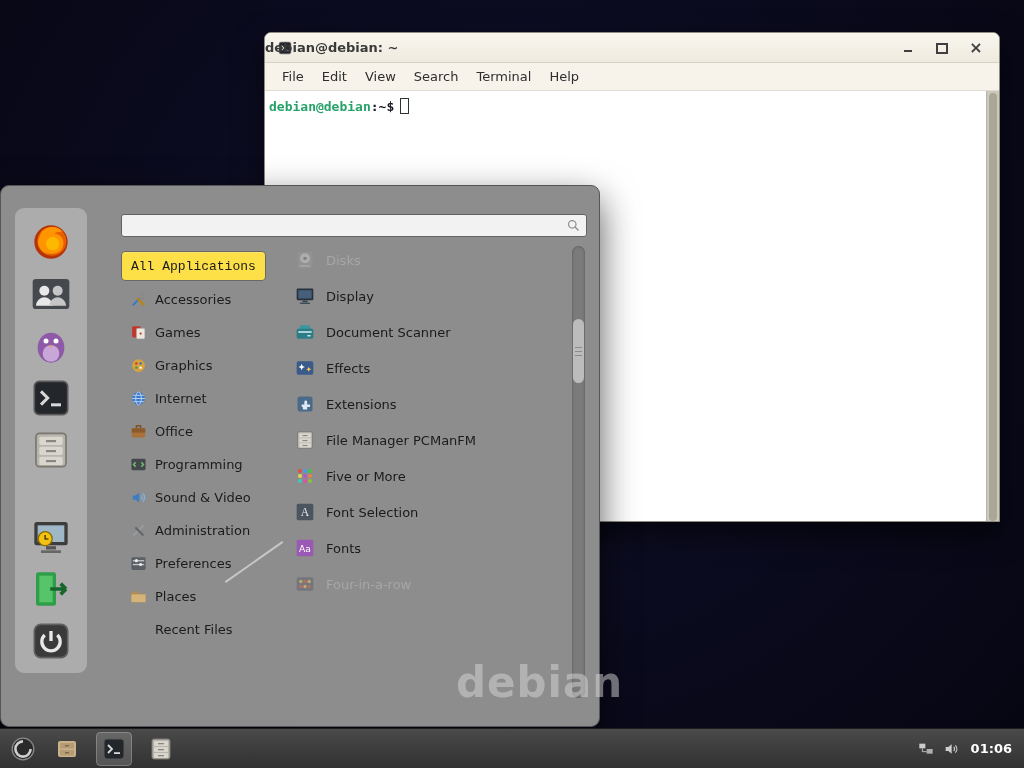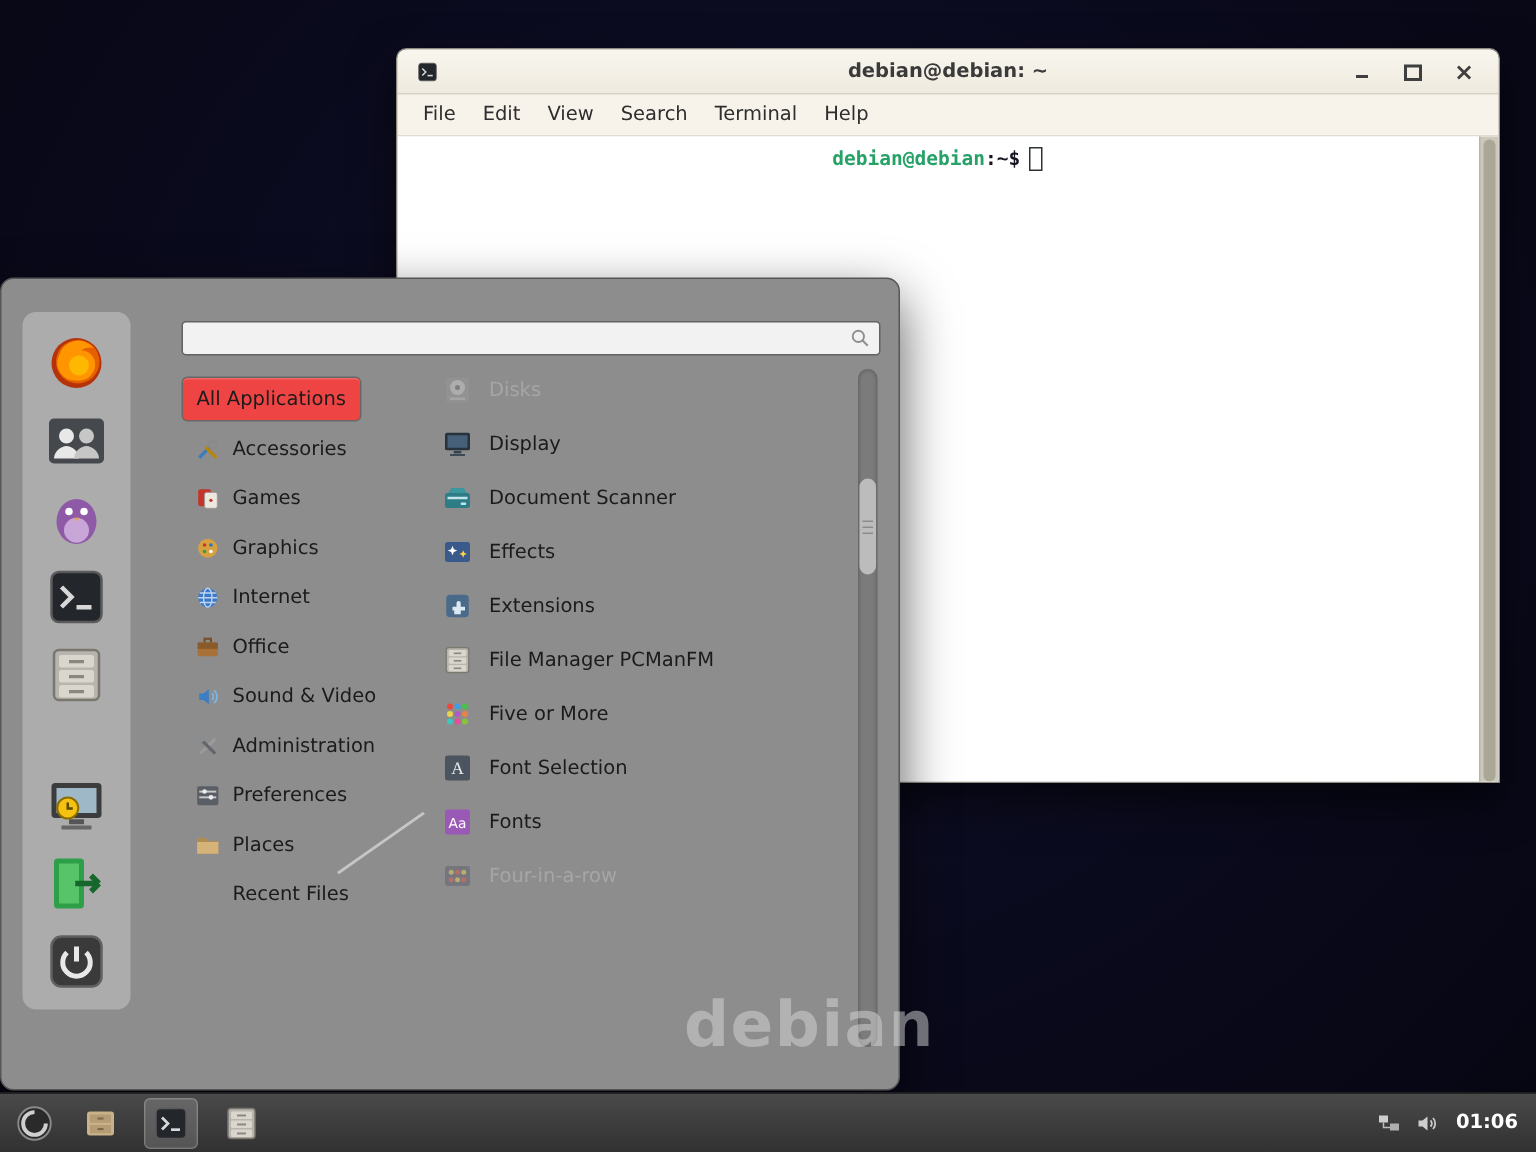--- a/index.html
+++ b/index.html
@@ -14,37 +14,37 @@
     color:rgba(215,215,215,0.5); pointer-events:none; }
 
   
   .terminal-window { position:absolute; left:264px; top:32px; width:736px; height:490px;
     background:#ffffff; border:1px solid #8f8b80; border-radius:7px 7px 0 0;
     box-shadow:0 12px 30px rgba(0,0,0,.6); z-index:10; overflow:hidden; }
   .titlebar { position:relative; height:30px;
     background:linear-gradient(#f9f6ee,#eeeadf); border-bottom:1px solid #d5d1c4;
     display:flex; align-items:center; }
   .titlebar .app-ico { position:absolute; left:13px; top:8px; width:14px; height:14px; }
-  .titlebar .title { position:absolute; left:0; right:0; text-align:center;
+  .titlebar .title { position:absolute; left:0; right:0; text-align:left;
     font-weight:bold; color:#3a3a3a; font-size:13px; }
   .win-controls { position:absolute; right:16px; top:0; height:30px;
     display:flex; align-items:center; gap:20px; }
   .win-btn { display:flex; align-items:center; justify-content:center;
     width:14px; height:14px; color:#3f3f3f; cursor:default; }
   .btn-min::before { content:""; width:8px; height:2.5px; background:#3f3f3f; margin-top:6px; }
   .btn-max::before { content:""; width:8px; height:7px; border:2px solid #3f3f3f; }
   .btn-close { font-size:16px; font-weight:bold; line-height:14px; }
 
   .menubar { height:28px; background:#f7f3ea; border-bottom:1px solid #e0dccf;
     display:flex; align-items:flex-start; padding-left:8px; }
   .menu-item { padding:0 9px; color:#2e2e2e; line-height:28px; }
 
   .term-body { position:relative; height:432px; background:#ffffff;
     font-family:"DejaVu Sans Mono","Liberation Mono",monospace; font-size:13px;
-    padding:7px 18px 0 4px;text-align:center; }
+    padding:7px 18px 0 4px; }
   .p-user { color:#26a269; font-weight:bold; }
   .p-path { color:#171421; font-weight:bold; }
   .cursor { display:inline-block; width:9px; height:16px; border:1px solid #2e3436;
     vertical-align:text-bottom; margin-left:6px; }
   .term-scrollbar { position:absolute; right:0; top:0; bottom:0; width:13px;
     background:#ccc8bb; border-left:1px solid #b8b4a7; }
   .term-thumb { position:absolute; left:2px; right:2px; top:2px; bottom:2px;
     background:#aba globally;} 
   .term-thumb { background:#aba796; border-radius:6px; }
 
@@ -63,22 +63,22 @@
   .search-bar { position:absolute; left:120px; top:28px; width:466px; height:23px;
     background:#f2f2f2; border:1px solid #636363; border-radius:3px;
     display:flex; align-items:center; padding:0 5px; }
   .search-bar input { flex:1; border:none; outline:none; background:transparent;
     font-size:13px; color:#222; font-family:inherit; height:100%; }
   .search-bar .icon { width:15px; height:15px; opacity:.75; }
 
   .cat-list { position:absolute; left:120px; top:62px; width:160px; }
   .cat-item { display:flex; align-items:center; gap:8px; height:30px; margin:3px 0;
     padding:0 9px; width:fit-content; border-radius:4px; cursor:pointer; color:#1b1b1b; white-space:nowrap; }
-  .cat-item.selected { background:#ef4444; border:1px solid #686868;
-    box-shadow:inset 0 1px 0 rgba(255,255,255,.18); }
+  .cat-item.selected { background:#fde047; border:1px solid #686868;
+    box-shadow:inset 0 1px 0 rgba(255,255,255,.18);font-family:Liberation Mono, monospace; }
   .cat-item .icon { width:17px; height:17px; flex:0 0 17px; }
   .cat-item .spacer { width:17px; flex:0 0 17px; }
 
   .app-list { position:absolute; left:286px; top:56px; width:282px; height:456px; overflow:hidden; }
   .app-item { display:flex; align-items:center; gap:11px; height:36px; padding-left:8px;
     cursor:pointer; color:#1b1b1b; white-space:nowrap; }
   .app-item .icon { width:20px; height:20px; flex:0 0 20px; }
   .app-item.dimmed { color:#a6a6a6; }
   .app-item.dimmed .icon { opacity:.45; }
 
@@ -302,20 +302,29 @@
               <rect x="9" y="4" width="6" height="5" fill="none" stroke="#7a4f24" stroke-width="2"></rect>
               <rect x="2.5" y="7.5" width="19" height="13" rx="2" fill="#a8713a"></rect>
               <rect x="2.5" y="7.5" width="19" height="6" fill="#8a5a2b"></rect>
             </svg>
           </span>
           <span>Office</span>
         </div>
         <div class="cat-item">
           <span class="icon" style="width: 17px; height: 17px; flex: 0 0 17px;">
             <svg viewBox="0 0 24 24">
+              <rect x="2" y="4" width="20" height="16" rx="2" fill="#44474c"></rect>
+              <path d="M8 9l-3 3 3 3M16 9l3 3-3 3" stroke="#6fc06f" stroke-width="2" fill="none"></path>
+            </svg>
+          </span>
+          <span>Programming</span>
+        </div>
+        <div class="cat-item">
+          <span class="icon" style="width: 17px; height: 17px; flex: 0 0 17px;">
+            <svg viewBox="0 0 24 24">
               <path d="M4 9v6h4l5 4V5L8 9z" fill="#3a7ec4"></path>
               <path d="M16 9a4 4 0 0 1 0 6M18 6a8 8 0 0 1 0 12" stroke="#7db4e0" stroke-width="1.8" fill="none"></path>
             </svg>
           </span>
           <span>Sound &amp; Video</span>
         </div>
         <div class="cat-item">
           <span class="icon" style="width: 17px; height: 17px; flex: 0 0 17px;">
             <svg viewBox="0 0 24 24">
               <path d="M5 19L19 5" stroke="#9a9a9a" stroke-width="3"></path>

